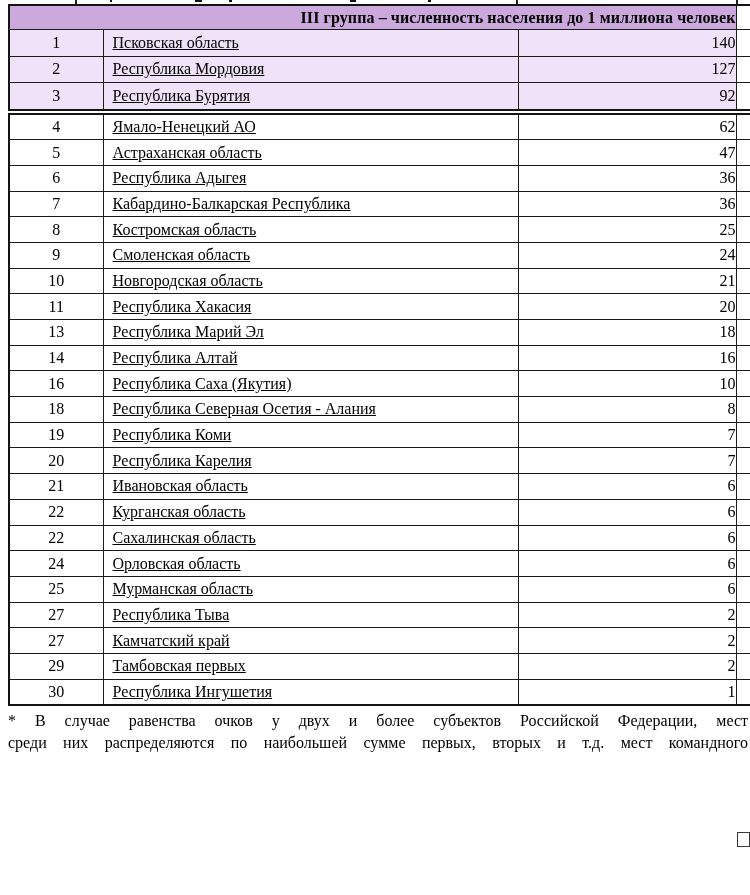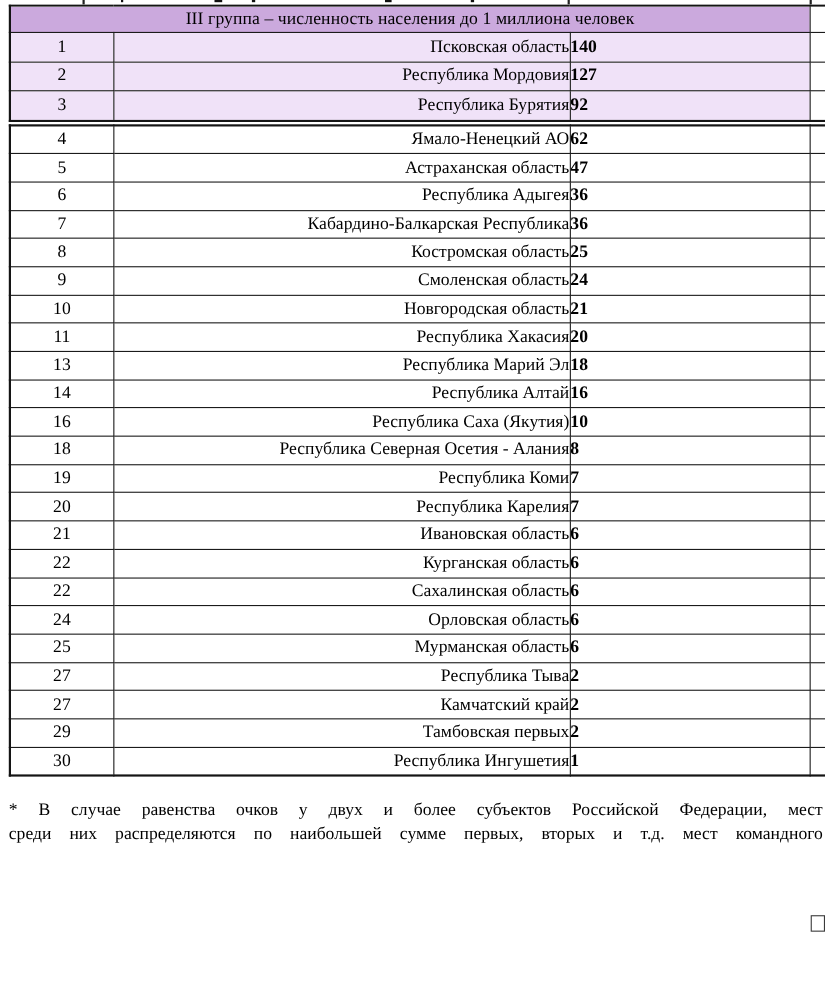--- a/index.html
+++ b/index.html
@@ -51,40 +51,40 @@
     overflow: hidden;
     white-space: nowrap;
   }
   .tbl col.col-rank  { width: 94px; }
   .tbl col.col-name  { width: 415px; }
   .tbl col.col-score { width: 218px; }
   .tbl col.col-edge  { width: 15px; }
 
   td.hdr {
     background: #cba9dd;
-    font-weight: normal;
-    text-align: center;
+    font-weight: bold;
+    text-align: right;
     height: 23px;
     letter-spacing: 0.1px;
     margin-left: 11px;
   }
   tr.hl td { background: #f0e2f8; height: 25.5px; }
   tr.hl td.c-edge { background: #ffffff; }
 
   .tbl-main td { height: 24.7px; }
 
   td.c-rank  { text-align: center; }
-  td.c-name  { text-align: right; padding-left: 9px; }
-  td.c-score { text-align: left; font-weight: bold; }
+  td.c-name  { text-align: left; padding-left: 9px; text-decoration: underline; }
+  td.c-score { text-align: right; font-weight: normal; }
   td.c-edge  { background: #fff; border-right: none; }
 
   .tbl-gap { height: 2px; background: #fff; }
 
   .footnote {
-    margin: 20px 0 0 8px;
+    margin: 4px 0 0 8px;
     width: 740px;
     font-size: 16px;
     line-height: 21.6px;
   }
   .footnote .jline {
     text-align: justify;
     text-align-last: justify;
     height: 21.6px;
     overflow: hidden;
   }

